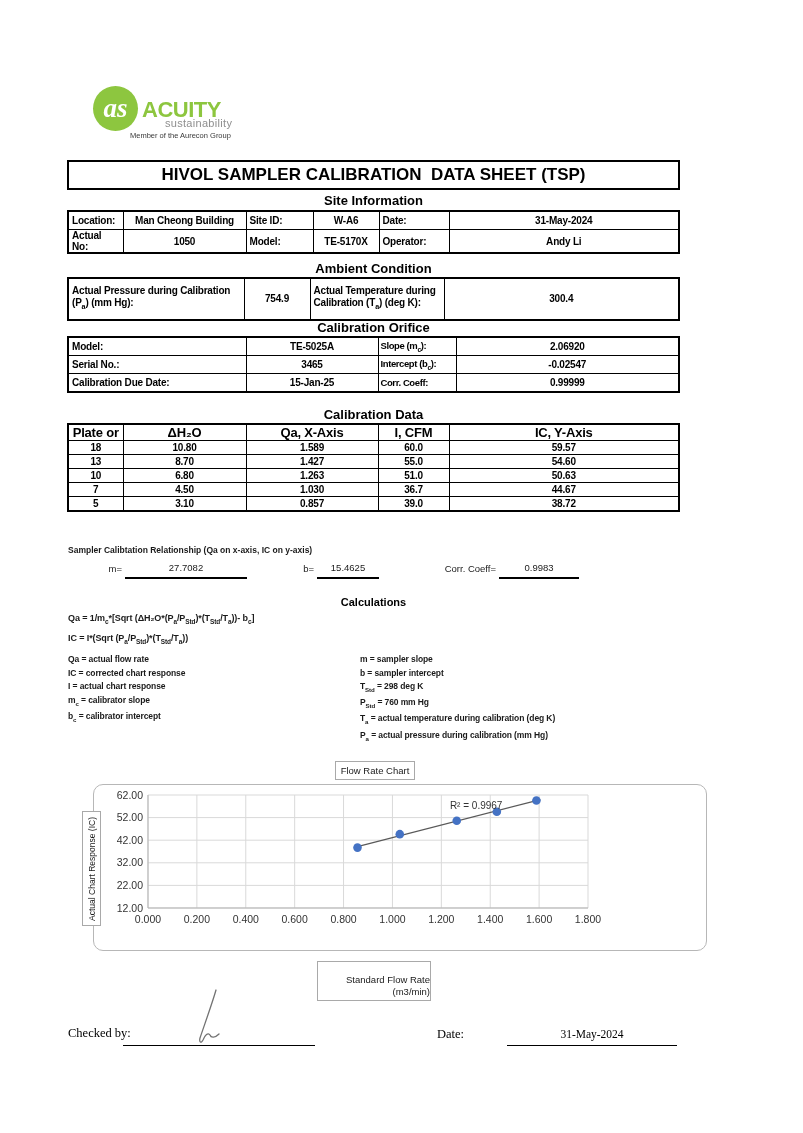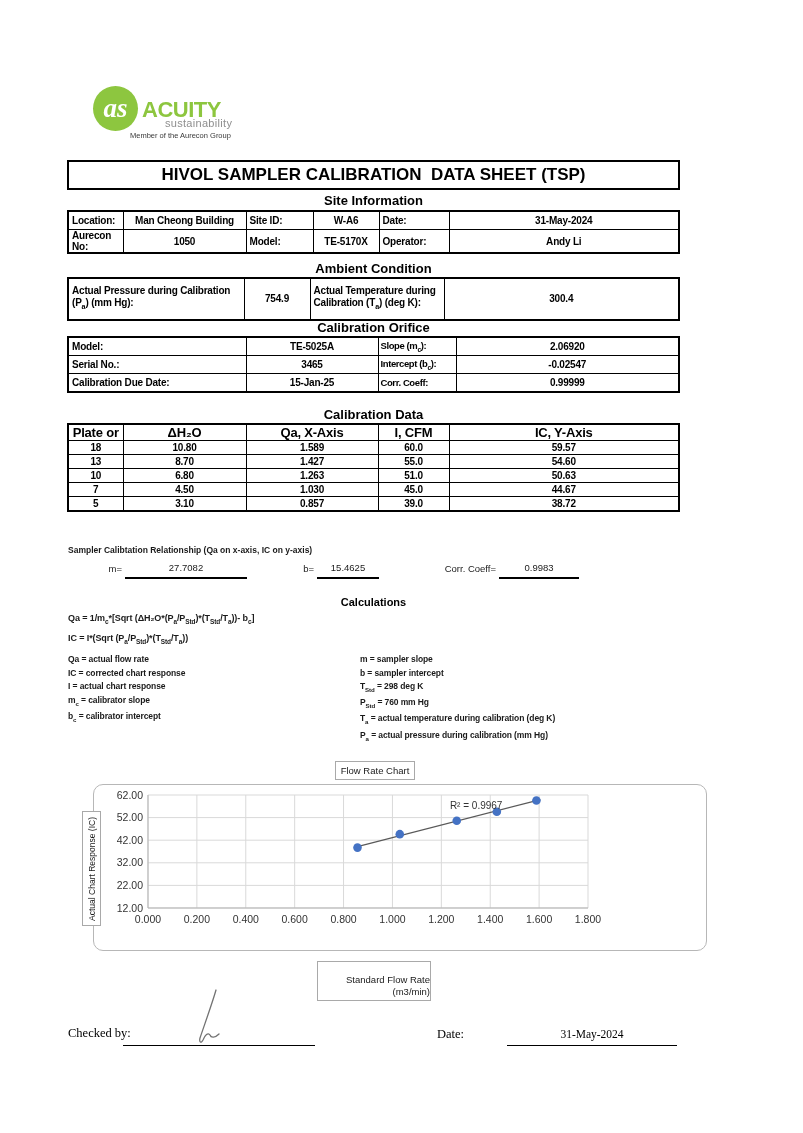--- a/index.html
+++ b/index.html
@@ -94,21 +94,21 @@
     <tbody>
         <tr>
       <td class="lbl">Location:</td>
       <td class="val">Man Cheong Building</td>
       <td class="lbl">Site ID:</td>
       <td class="val">W-A6</td>
       <td class="lbl">Date:</td>
       <td class="val">31-May-2024</td>
     </tr>
     <tr>
-      <td class="lbl">Aurecon No:</td>
+      <td class="lbl">Actual No:</td>
       <td class="val">1050</td>
       <td class="lbl">Model:</td>
       <td class="val">TE-5170X</td>
       <td class="lbl">Operator:</td>
       <td class="val">Andy Li</td>
     </tr>
   </tbody>
     </table>
 
   <div class="abs heading" style="top:261px">Ambient Condition</div>
@@ -194,21 +194,21 @@
       <td class="blue">10</td>
       <td class="blue">6.80</td>
       <td>1.263</td>
       <td class="blue">51.0</td>
       <td>50.63</td>
     </tr>
     <tr>
       <td class="blue">7</td>
       <td class="blue">4.50</td>
       <td>1.030</td>
-      <td class="blue">45.0</td>
+      <td class="blue">36.7</td>
       <td>44.67</td>
     </tr>
     <tr>
       <td class="blue">5</td>
       <td class="blue">3.10</td>
       <td>0.857</td>
       <td class="blue">39.0</td>
       <td>38.72</td>
     </tr>
   </tbody>

